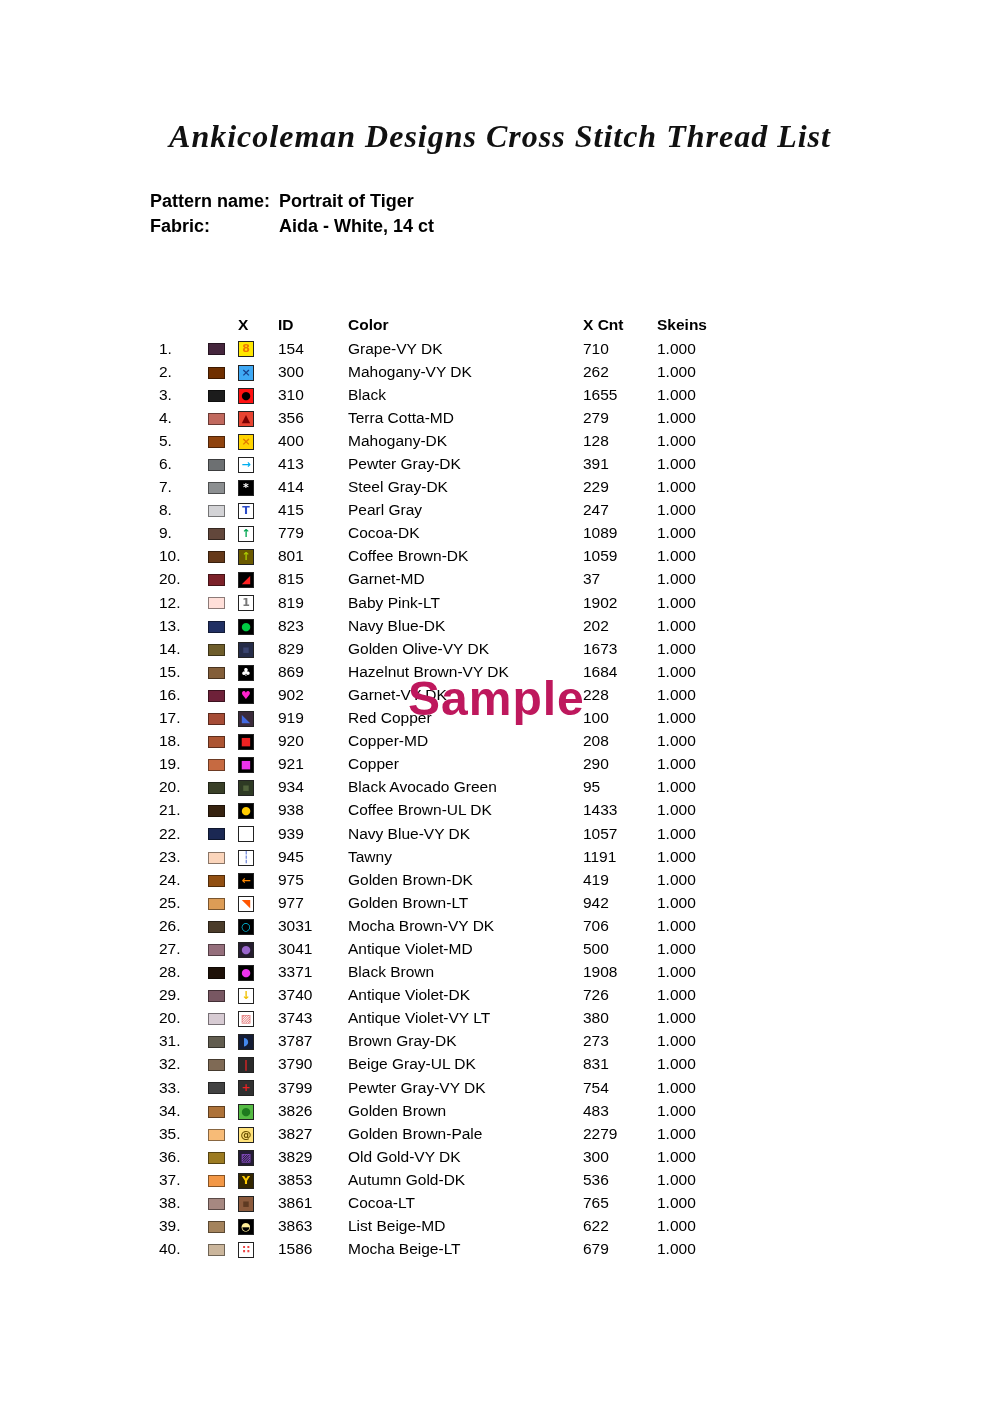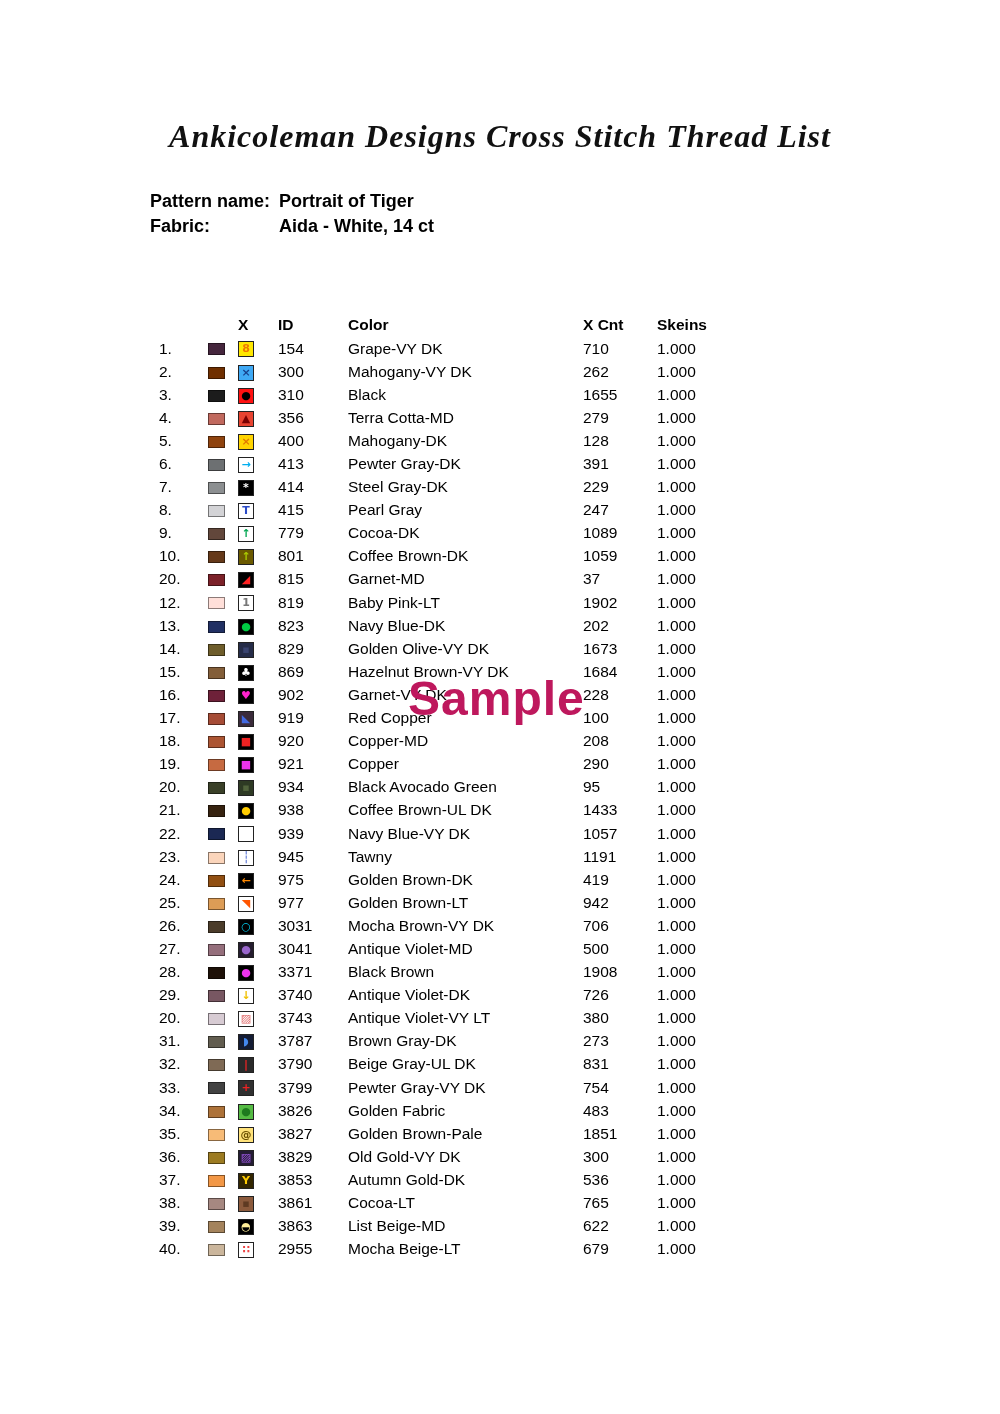--- a/index.html
+++ b/index.html
@@ -415,31 +415,31 @@
         <span class="c-id">3799</span>
         <span class="c-color">Pewter Gray-VY DK</span>
         <span class="c-cnt">754</span>
         <span class="c-skeins">1.000</span>
       </div>
       <div class="trow grid">
         <span class="c-num">34.</span>
         <span class="c-sw"><i style="background: rgb(173, 114, 57);"></i></span>
         <span class="c-sym"><i style="background: rgb(85, 187, 68); color: rgb(30, 122, 30);">●</i></span>
         <span class="c-id">3826</span>
-        <span class="c-color">Golden Fabric</span>
+        <span class="c-color">Golden Brown</span>
         <span class="c-cnt">483</span>
         <span class="c-skeins">1.000</span>
       </div>
       <div class="trow grid">
         <span class="c-num">35.</span>
         <span class="c-sw"><i style="background: rgb(247, 187, 119);"></i></span>
         <span class="c-sym"><i style="background: rgb(255, 226, 122); color: rgb(107, 80, 0);">@</i></span>
         <span class="c-id">3827</span>
         <span class="c-color">Golden Brown-Pale</span>
-        <span class="c-cnt">1851</span>
+        <span class="c-cnt">2279</span>
         <span class="c-skeins">1.000</span>
       </div>
       <div class="trow grid">
         <span class="c-num">36.</span>
         <span class="c-sw"><i style="background: rgb(156, 123, 34);"></i></span>
         <span class="c-sym"><i style="background: rgb(36, 28, 52); color: rgb(153, 85, 221);">▨</i></span>
         <span class="c-id">3829</span>
         <span class="c-color">Old Gold-VY DK</span>
         <span class="c-cnt">300</span>
         <span class="c-skeins">1.000</span>
@@ -468,21 +468,21 @@
         <span class="c-sym"><i style="background: rgb(0, 0, 0); color: rgb(255, 238, 153);">◓</i></span>
         <span class="c-id">3863</span>
         <span class="c-color">List Beige-MD</span>
         <span class="c-cnt">622</span>
         <span class="c-skeins">1.000</span>
       </div>
       <div class="trow grid">
         <span class="c-num">40.</span>
         <span class="c-sw"><i style="background: rgb(203, 182, 156);"></i></span>
         <span class="c-sym"><i style="background: rgb(255, 255, 255); color: rgb(238, 68, 68);">∷</i></span>
-        <span class="c-id">2955</span>
+        <span class="c-id">1586</span>
         <span class="c-color">Mocha Beige-LT</span>
         <span class="c-cnt">679</span>
         <span class="c-skeins">1.000</span>
       </div>
     </div>
 
   <div class="watermark" style="color: #be185d;">Sample</div>
 
 </div>
 

